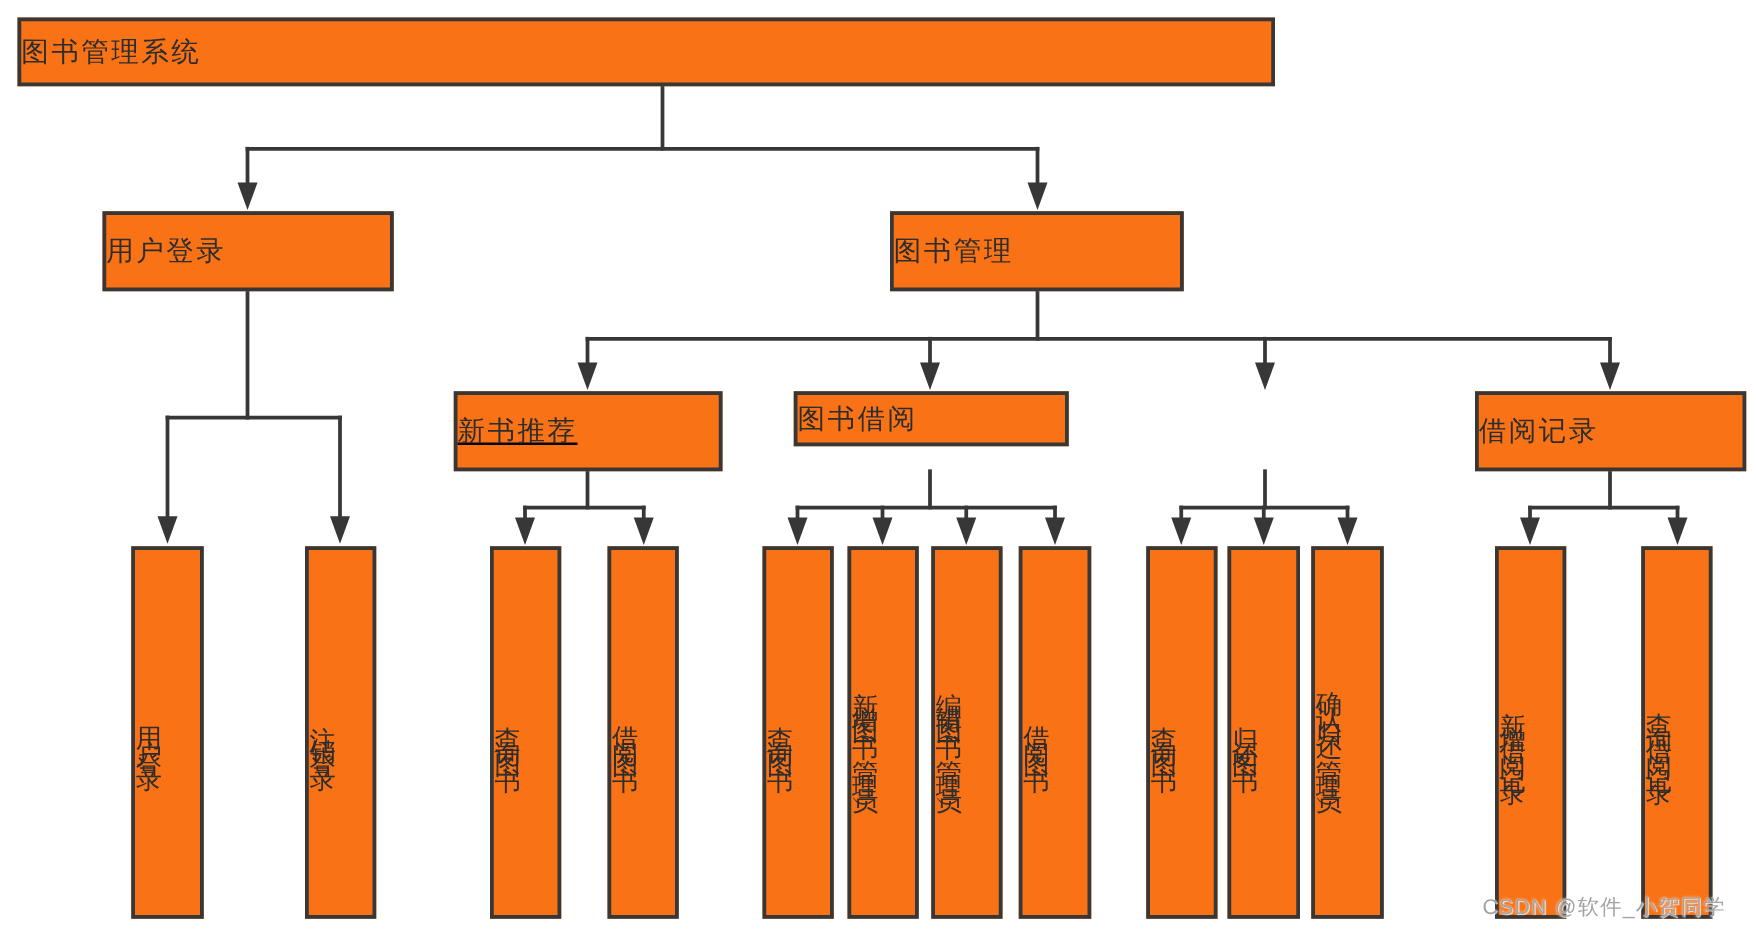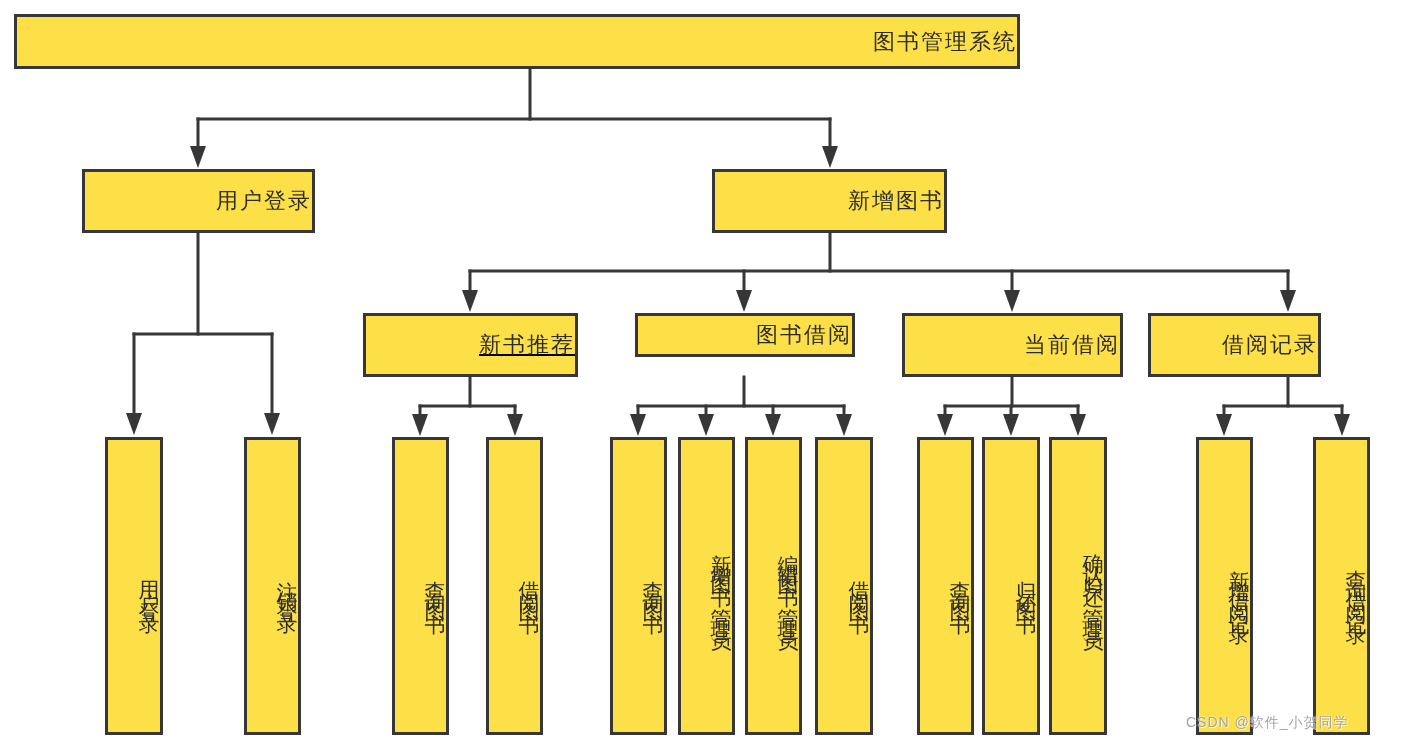--- a/index.html
+++ b/index.html
@@ -17,25 +17,25 @@
   }
   .connectors {
     position: absolute;
     left: 0;
     top: 0;
     z-index: 1;
   }
   .node {
     position: absolute;
     box-sizing: border-box;
-    background: #fde047;
+    background: #f97316;
     border: 3px solid #373737;
     display: flex;
     align-items: center;
-    justify-content: flex-end;
+    justify-content: flex-start;
     z-index: 2;
   }
   .h-label {
     font-size: 22px;
     color: #2d2d2d;
     letter-spacing: 2px;
     white-space: nowrap;
   }
   .v-label {
     writing-mode: vertical-rl;
@@ -44,21 +44,21 @@
     line-height: 1;
     letter-spacing: 11px;
     color: #2d2d2d;
     white-space: nowrap;
   }
   .watermark {
     position: absolute;
     left: 1186px;
     top: 714px;
     z-index: 5;
-    font-size: 14px;
+    font-size: 17px;
     letter-spacing: 1px;
     color: #a3a3a3;
     text-shadow: 0 0 2px rgba(255,255,255,0.9), 1px 1px 0 rgba(255,255,255,0.6);
     white-space: nowrap;
   }
 </style>
 </head>
 <body>
 
 <div class="canvas">
@@ -130,33 +130,30 @@
   </svg>
 
   <div class="node" style="left:14px; top:14px; width:1006px; height:55px;">
     <span class="h-label">图书管理系统</span>
   </div>
 
   <div class="node" style="left:82px; top:169px; width:233px; height:64px;">
     <span class="h-label">用户登录</span>
   </div>
   <div class="node" style="left:712px; top:169px; width:235px; height:64px;">
-    <span class="h-label">新增图书</span>
+    <span class="h-label">图书管理</span>
   </div>
 
   <div class="node" style="left:363px; top:313px; width:215px; height:64px;text-decoration:underline;">
     <span class="h-label">新书推荐</span>
   </div>
   <div class="node" style="left:635px; top:313px; width:220px; height:44px;">
     <span class="h-label">图书借阅</span>
   </div>
-  <div class="node" style="left:902px; top:313px; width:221px; height:64px;">
-    <span class="h-label">当前借阅</span>
-  </div>
-  <div class="node" style="left:1148px; top:313px; width:173px; height:64px;">
+  <div class="node" style="left:1180px; top:313px; width:217px; height:64px;">
     <span class="h-label">借阅记录</span>
   </div>
 
   <div class="node" style="left:105px; top:437px; width:58px; height:298px;">
     <span class="v-label">用户登录</span>
   </div>
   <div class="node" style="left:244px; top:437px; width:57px; height:298px;">
     <span class="v-label">注销登录</span>
   </div>
 

